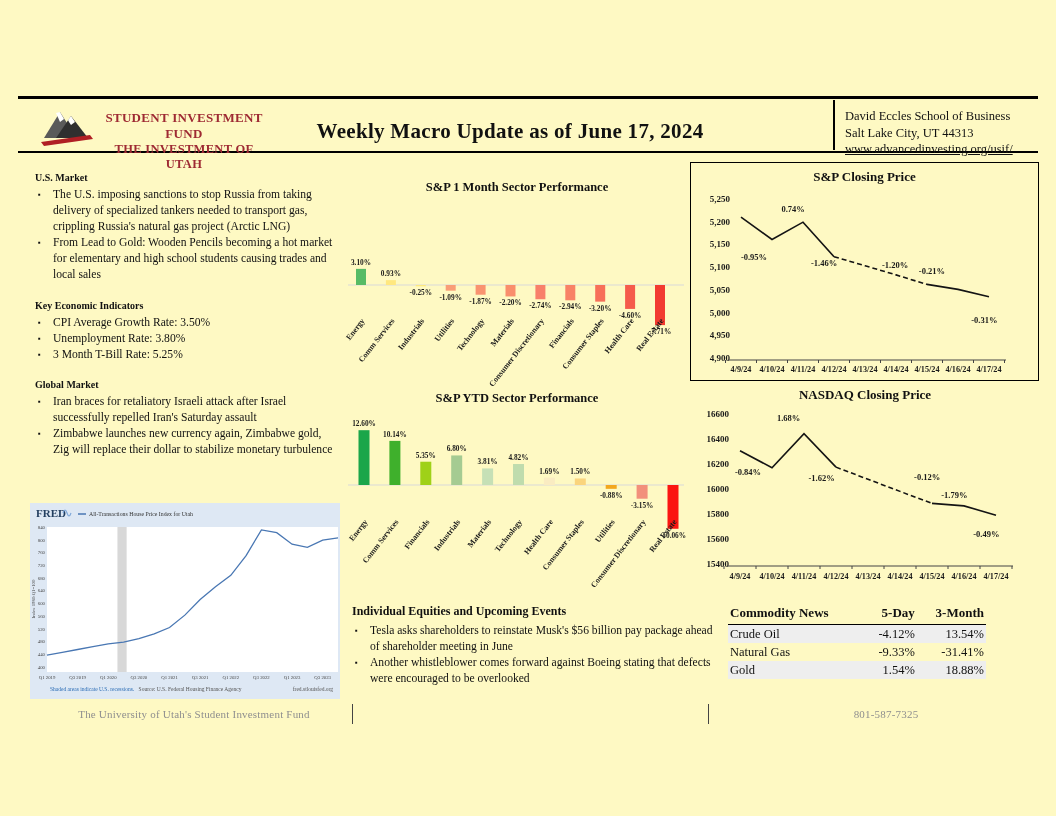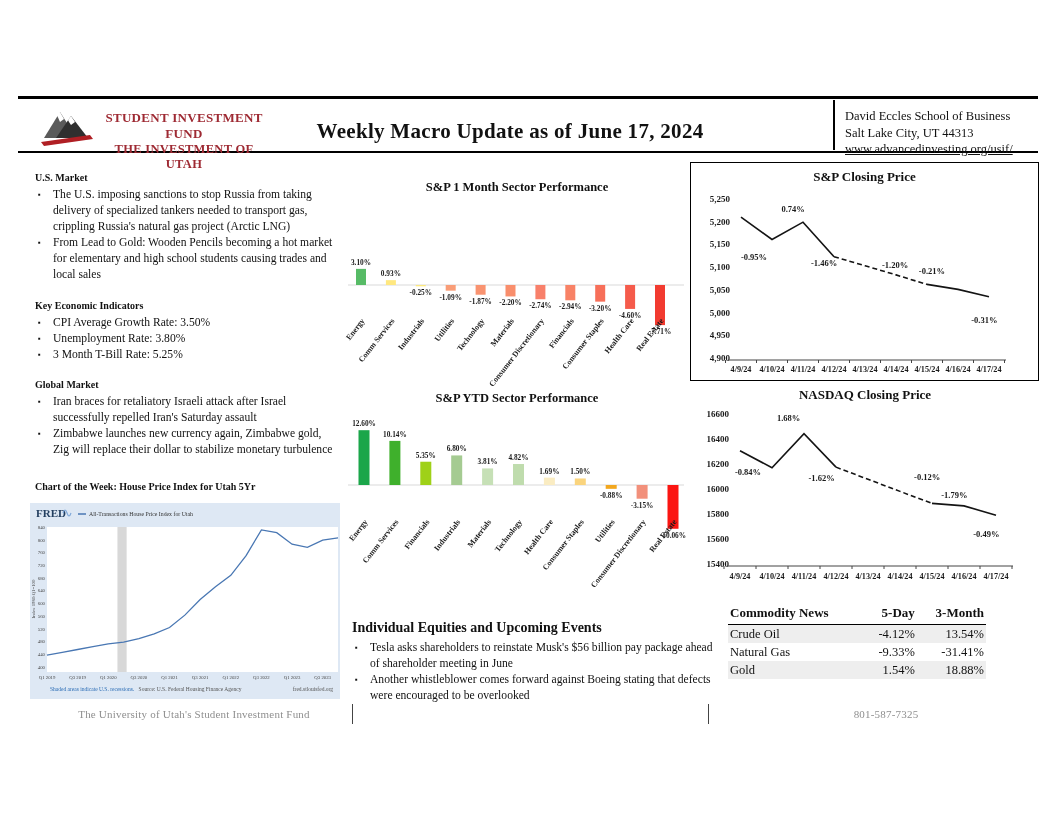--- a/index.html
+++ b/index.html
@@ -1,16 +1,16 @@
 <!DOCTYPE html>
 <html><head>
 <meta charset="utf-8">
 <style>
   html,body{margin:0;padding:0;background:#9a9a9a;}
-  .page{position:relative;width:1056px;height:816px;background:#ffffff;overflow:hidden;
+  .page{position:relative;width:1056px;height:816px;background:#fef9c3;overflow:hidden;
         font-family:"Liberation Serif","DejaVu Serif",serif;color:#111;}
   .abs{position:absolute;}
   .h-rule{position:absolute;left:18px;width:1020px;background:#000;}
   .v-rule{position:absolute;width:2px;background:#000;}
   .brand-text{color:#9E2A33;font-weight:bold;text-align:center;}
   .brand-line1{font-size:13px;letter-spacing:.3px;}
   .brand-line2{font-size:12.5px;letter-spacing:.3px;}
   .main-title{font-size:21px;font-weight:bold;text-align:center;letter-spacing:.3px;}
   .school{font-size:12.5px;line-height:16.5px;}
   .link{text-decoration:underline;cursor:pointer;}
@@ -99,21 +99,20 @@
         <div class="brow">
           <span class="bmark">▪</span>
           <span class="btext">Iran braces for retaliatory Israeli attack after Israel successfully repelled Iran's Saturday assault</span>
         </div>
         <div class="brow">
           <span class="bmark">▪</span>
           <span class="btext">Zimbabwe launches new currency again, Zimbabwe gold, Zig will replace their dollar to stabilize monetary turbulence</span>
         </div>
       </div>
   </div>
-  <div class="abs heading" style="left:35px;top:481px;width:310px;">Chart of the Week: House Price Index for Utah 5Yr</div>
 
   <div class="abs fred-wrap" style="left:30px;top:503px;width:310px;height:196px;">
     <svg id="chart-fred" width="310" height="196">
         <rect x="17" y="24" width="291" height="145" fill="#ffffff"></rect>
         <rect x="87.45263157894736" y="24" width="9.189473684210535" height="145" fill="#D8D8D8"></rect>
         <text x="6" y="14" font-size="11" text-anchor="start" fill="#223E5F" font-weight="bold">FRED</text>
         <path d="M33,10 q2,-6 4,0 q2,6 4,0" stroke="#7FA8D9" fill="none" stroke-width="1.2"></path>
         <line x1="48" y1="11" x2="56" y2="11" stroke="#4977B3" stroke-width="1.5"></line>
         <text x="59" y="13" font-size="5.8" text-anchor="start" fill="#333" font-weight="normal">All-Transactions House Price Index for Utah</text>
         <text x="15" y="25.8" font-size="4.8" text-anchor="end" fill="#444" font-weight="normal">840</text>
@@ -219,21 +218,21 @@
         <rect x="292.59999999999997" y="78" width="11" height="13.702499999999999" fill="#F2907B"></rect>
         <text x="298.09999999999997" y="100.7025" font-size="7.3" text-anchor="middle" fill="#1a1a1a" font-weight="bold">-3.15%</text>
         <text x="302.09999999999997" y="115" font-size="8" text-anchor="end" fill="#1a1a1a" font-weight="bold" transform="rotate(-52 302.09999999999997 115)">Consumer Discretionary</text>
         <rect x="323.5" y="78" width="11" height="43.760999999999996" fill="#FB1511"></rect>
         <text x="329" y="130.761" font-size="7.3" text-anchor="middle" fill="#1a1a1a" font-weight="bold">-10.06%</text>
         <text x="333" y="115" font-size="8" text-anchor="end" fill="#1a1a1a" font-weight="bold" transform="rotate(-52 333 115)">Real Estate</text>
       </svg>
   </div>
 
   <div class="abs" style="left:352px;top:604px;width:362px;">
-    <div class="heading" style="font-size:14px;margin-top:16px;">Individual Equities and Upcoming Events</div>
+    <div class="heading" style="font-size:12px;">Individual Equities and Upcoming Events</div>
     <div class="bullets">
         <div class="brow">
           <span class="bmark">▪</span>
           <span class="btext">Tesla asks shareholders to reinstate Musk's $56 billion pay package ahead of  shareholder meeting in June</span>
         </div>
         <div class="brow">
           <span class="bmark">▪</span>
           <span class="btext">Another whistleblower comes forward against Boeing stating that defects were encouraged to be overlooked</span>
         </div>
       </div>

